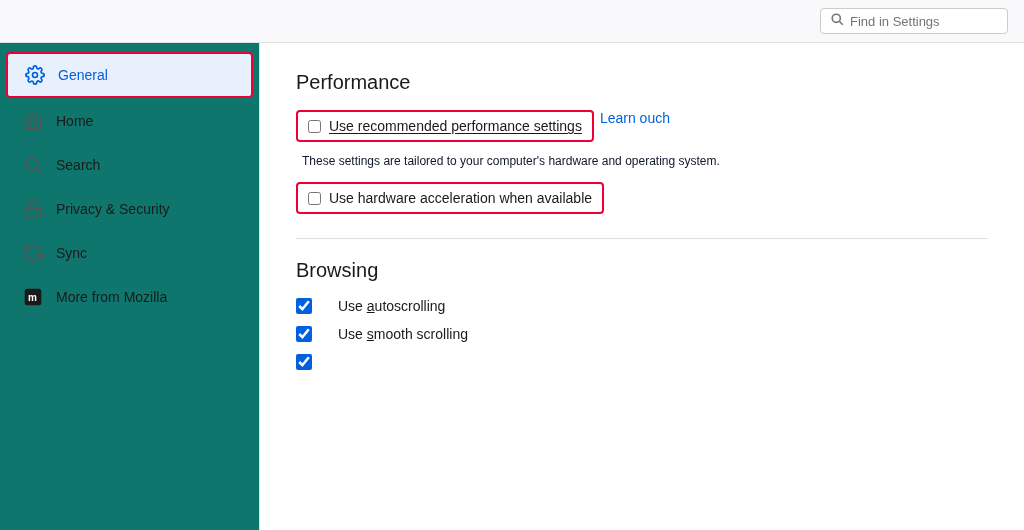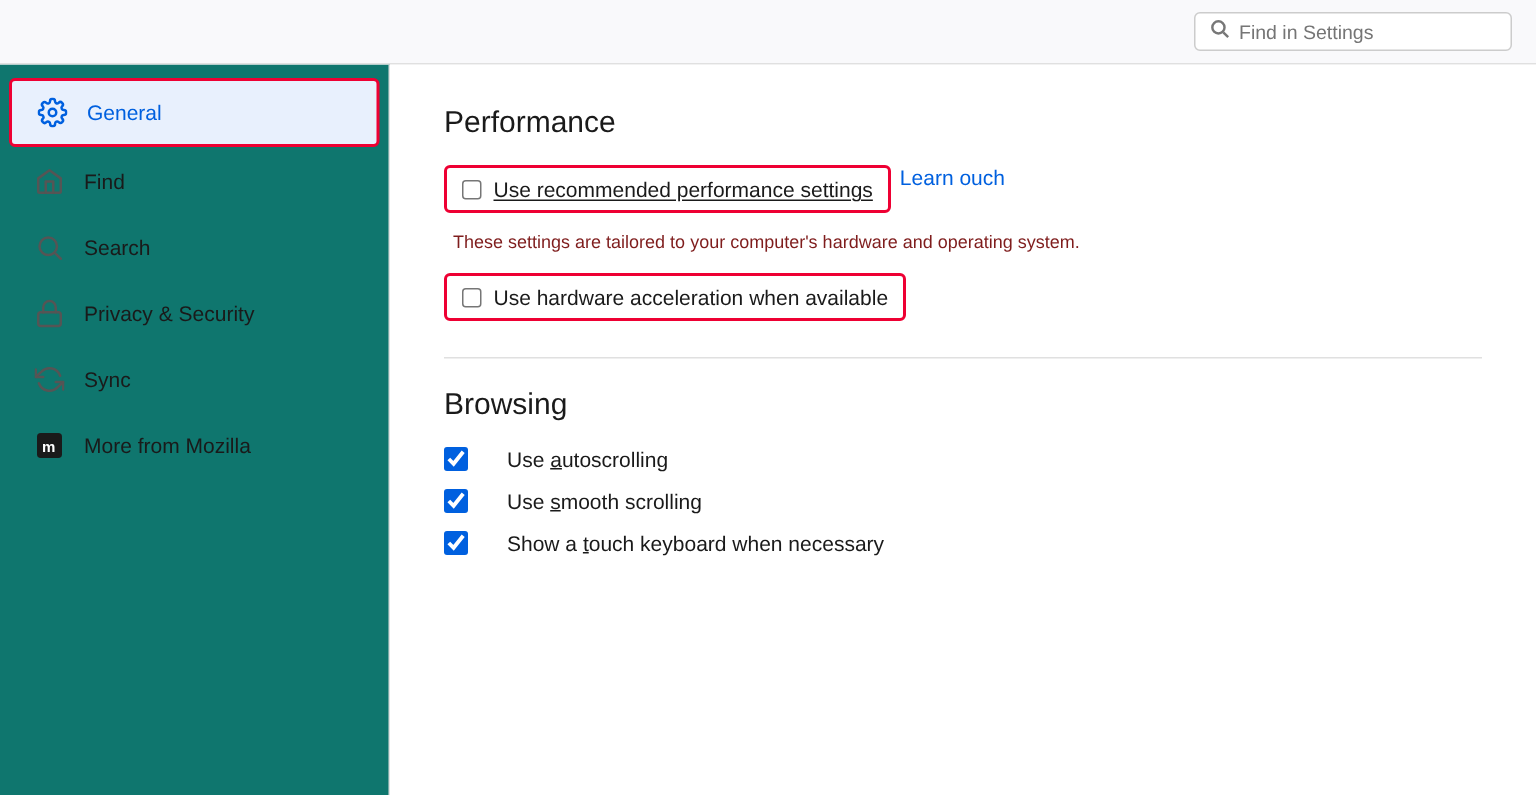--- a/index.html
+++ b/index.html
@@ -25,21 +25,21 @@
       border-bottom: 1px solid #e0e0e0;
     }
 
     .search-box {
       display: flex;
       align-items: center;
       background: #fff;
       border: 1px solid #ccc;
       border-radius: 4px;
       padding: 4px 10px;
-      width: 212px;
+      width: 188px;
       gap: 6px;
     }
 
     .search-box input {
       border: none;
       outline: none;
       font-size: 13px;
       color: #555;
       background: transparent;
       width: 100%;
@@ -129,21 +129,21 @@
 
     .learn-more-link {
       color: #0060df;
       text-decoration: none;
       font-size: 14px;
       margin-left: 6px;
     }
 
     .description-text {
       font-size: 12px;
-      color: #7f1d1d;
+      color: #0f172a;
       margin-left: 6px;
       margin-bottom: 14px;
     }
 
     .hardware-acc-row {
       display: flex;
       align-items: center;
       gap: 8px;
       border: 2px solid #e03;
       border-radius: 4px;
@@ -206,21 +206,21 @@
       <span>General</span>
     </div>
 
     <div class="sidebar-item">
       <span class="icon">
         <svg width="20" height="20" viewBox="0 0 24 24" fill="none" stroke="#555" stroke-width="2" stroke-linecap="round" stroke-linejoin="round">
           <path d="M3 9.5L12 3l9 6.5V20a1 1 0 0 1-1 1H4a1 1 0 0 1-1-1V9.5z"></path>
           <polyline points="9,21 9,12 15,12 15,21"></polyline>
         </svg>
       </span>
-      <span>Find</span>
+      <span>Home</span>
     </div>
 
     <div class="sidebar-item">
       <span class="icon">
         <svg width="20" height="20" viewBox="0 0 24 24" fill="none" stroke="#555" stroke-width="2" stroke-linecap="round" stroke-linejoin="round">
           <circle cx="11" cy="11" r="7"></circle>
           <line x1="16.5" y1="16.5" x2="21" y2="21"></line>
         </svg>
       </span>
       <span>Search</span>
@@ -293,19 +293,16 @@
 
     <div class="browsing-option-row">
       <input type="checkbox" id="smooth-scroll" checked="" style="">
       <label for="smooth-scroll">
         Use <span class="underline-char">s</span>mooth scrolling
       </label>
     </div>
 
     <div class="browsing-option-row">
       <input type="checkbox" id="touch-keyboard" checked="" style="">
-      <label for="touch-keyboard">
-        Show a <span class="underline-char">t</span>ouch keyboard when necessary
-      </label>
     </div>
 
   </div>
 </div>
 
 </body></html>

